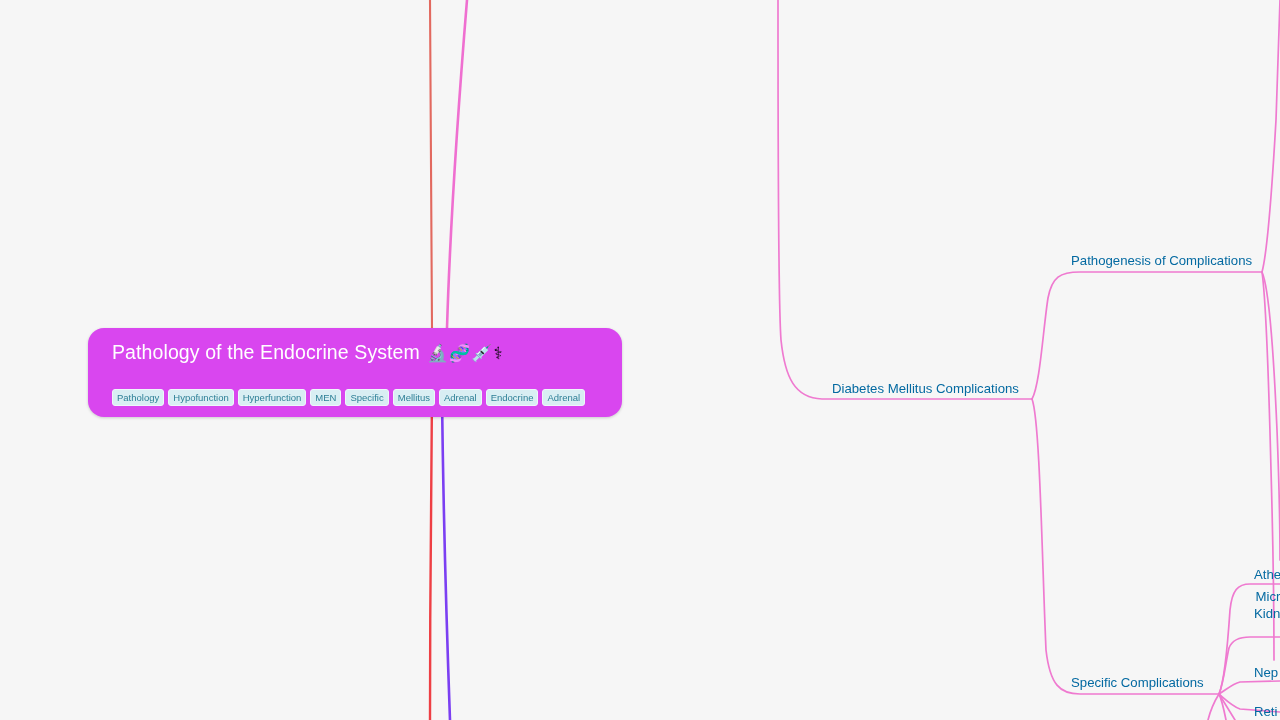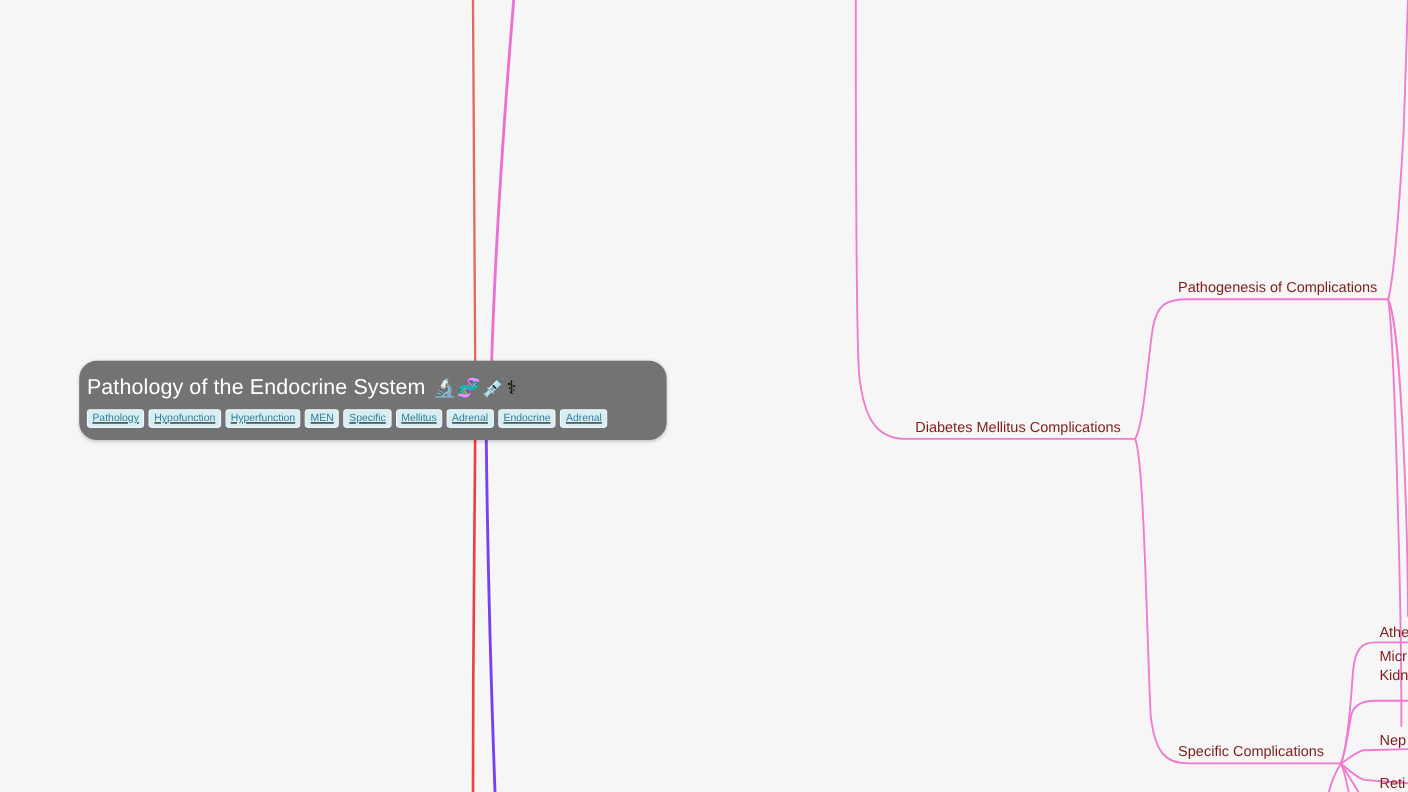--- a/index.html
+++ b/index.html
@@ -25,27 +25,27 @@
     left: 0;
     top: 0;
     width: 1280px;
     height: 720px;
     pointer-events: none;
   }
 
   
   .root-node {
     position: absolute;
-    left: 72px;
+    left: 88px;
     top: 328px;
     width: 534px;
     box-sizing: border-box;
-    background: #737373;
+    background: #d946ef;
     border-radius: 16px;
-    padding: 12px 18px 11px 7px;
+    padding: 12px 18px 11px 24px;
     box-shadow: 0 1px 3px rgba(0,0,0,0.18);
   }
   .root-title-row {
     display: flex;
     align-items: baseline;
     white-space: nowrap;
   }
   .root-title {
     color: #ffffff;
     font-size: 19.5px;
@@ -57,43 +57,43 @@
     margin-left: 7px;
     font-size: 17px;
     line-height: 24px;
     letter-spacing: 1px;
     filter: saturate(1.05);
   }
   .tag-row {
     display: flex;
     flex-wrap: nowrap;
     gap: 4px;
-    margin-top: 7px;
-    text-decoration: underline;
+    margin-top: 23px;
   }
   .tag {
     background: #d9eef3;
     color: #2d7f96;
     border: 1px solid #eef7fa;
     border-radius: 3px;
     font-size: 9.5px;
     line-height: 11px;
     padding: 2px 4px 2px 4px;
     white-space: nowrap;
     font-family: "Liberation Sans", sans-serif;
   }
 
   
   .label {
     position: absolute;
-    color: #7f1d1d;
+    color: #0369a1;
     font-size: 13.2px;
     line-height: 17px;
     white-space: nowrap;
     font-family: "Liberation Sans", sans-serif;
+    text-align: right;
   }
 
   #lbl-diabetes   { left: 832px; top: 380px; }
   #lbl-pathogen   { left: 1071px; top: 252px; }
   #lbl-specific   { left: 1071px; top: 674px; }
   #lbl-athero     { left: 1254px; top: 566px; }
   #lbl-micro      { left: 1254px; top: 588px; }
   #lbl-nephro     { left: 1254px; top: 664px; }
   #lbl-retino     { left: 1254px; top: 703px; }
 </style>

